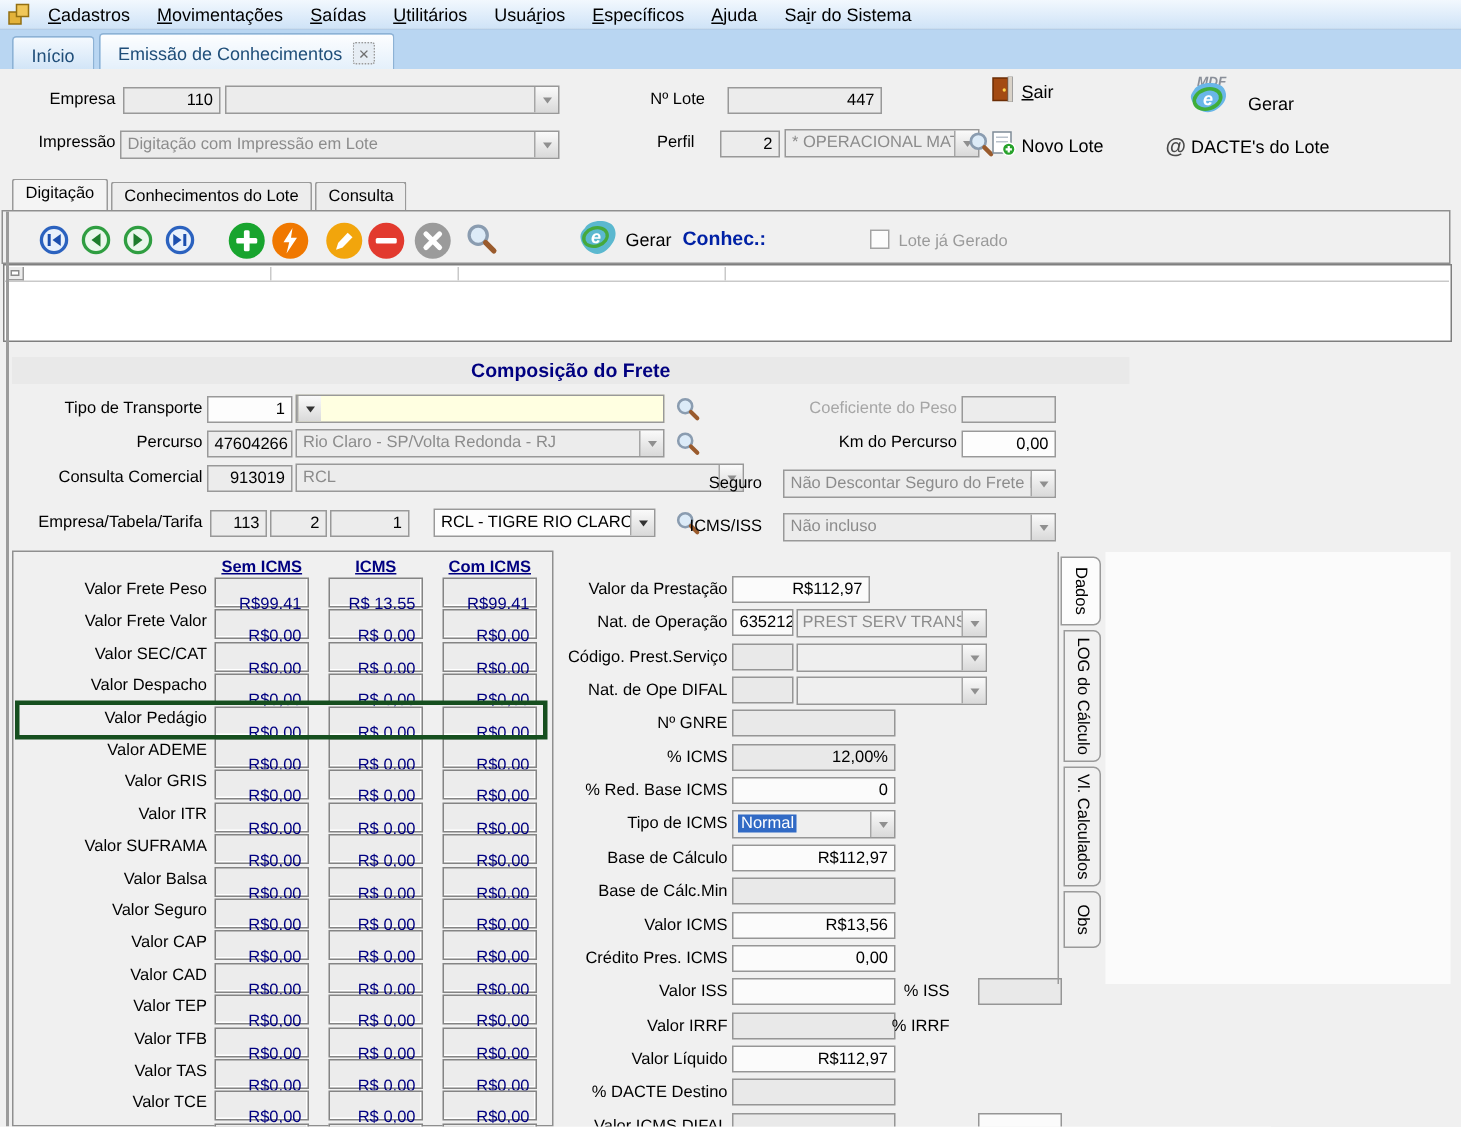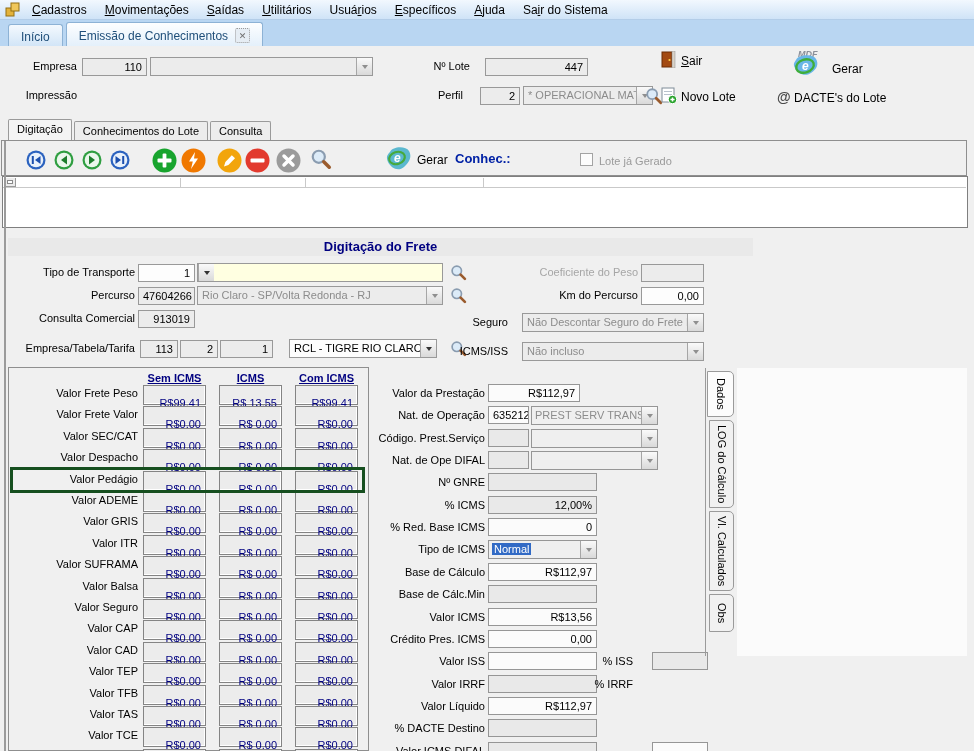--- a/index.html
+++ b/index.html
@@ -102,20 +102,26 @@
   <div class="combo disabled" style="left:150px;top:57px;width:223px">
       <span class="val"></span>
       <span class="cbtn">
         <i class="arr gray"></i>
       </span>
     </div>
   <div class="lbl" style="left:395px;top:60px;width:75px">Nº Lote</div>
   <div class="fld right" style="left:485px;top:58px;width:103px">447</div>
 
   <div class="lbl" style="left:0;top:89px;width:77px">Impressão</div>
+  <div class="combo disabled" style="left:80px;top:87px;width:293px">
+      <span class="val">Digitação com Impressão em Lote</span>
+      <span class="cbtn">
+        <i class="arr gray"></i>
+      </span>
+    </div>
   <div class="lbl" style="left:395px;top:89px;width:68px">Perfil</div>
   <div class="fld right" style="left:480px;top:87px;width:40px">2</div>
   <div class="combo disabled" style="left:523px;top:86px;width:130px">
       <span class="val">* OPERACIONAL MATRIZ</span>
       <span class="cbtn">
         <i class="arr gray"></i>
       </span>
     </div>
   <span class="tico" style="left:645px;top:87px">
     <svg width="18" height="18" viewBox="0 0 20 20">
@@ -246,21 +252,21 @@
   <div class="grid"></div>
   <div class="gcell">
       <i></i>
     </div>
   <div class="gline" style="left:3px;top:187px;width:963px;height:1px"></div>
   <div class="gline" style="left:180px;top:178px;width:1px;height:9px"></div>
   <div class="gline" style="left:305px;top:178px;width:1px;height:9px"></div>
   <div class="gline" style="left:483px;top:178px;width:1px;height:9px"></div>
 
   <div class="edge" style="left:4px;top:141px;width:2px;height:610px"></div>
-  <div class="titlestrip">Digitação do Frete</div>
+  <div class="titlestrip">Composição do Frete</div>
 
   <div class="lbl" style="left:0;top:266px;width:135px">Tipo de Transporte</div>
   <div class="fld white right" style="left:138px;top:264px;width:57px">1</div>
   <div class="combo cream" style="left:197px;top:263px;width:246px">
       <span class="cbtn">
         <i class="arr"></i>
       </span>
     </div>
   <span class="tico" style="left:450px;top:264px">
     <svg width="17" height="17" viewBox="0 0 20 20">
@@ -283,20 +289,26 @@
     <svg width="17" height="17" viewBox="0 0 20 20">
         <circle cx="8" cy="8" r="5.5" fill="#dcebf8" stroke="#8a9cb0" stroke-width="2"></circle>
         <line x1="12.5" y1="12.5" x2="17.5" y2="17.5" stroke="#9a5b2d" stroke-width="3.2" stroke-linecap="round"></line>
       </svg>
   </span>
   <div class="lbl" style="left:500px;top:289px;width:138px">Km do Percurso</div>
   <div class="fld white right" style="left:641px;top:287px;width:63px">0,00</div>
 
   <div class="lbl" style="left:0;top:312px;width:135px">Consulta Comercial</div>
   <div class="fld right" style="left:138px;top:310px;width:57px">913019</div>
+  <div class="combo disabled" style="left:197px;top:309px;width:299px">
+      <span class="val">RCL</span>
+      <span class="cbtn">
+        <i class="arr gray"></i>
+      </span>
+    </div>
   <div class="lbl" style="left:440px;top:316px;width:68px">Seguro</div>
   <div class="combo disabled" style="left:522px;top:313px;width:182px">
       <span class="val">Não Descontar Seguro do Frete P</span>
       <span class="cbtn">
         <i class="arr gray"></i>
       </span>
     </div>
 
   <div class="lbl" style="left:0;top:342px;width:135px">Empresa/Tabela/Tarifa</div>
   <div class="fld right" style="left:140px;top:340px;width:38px">113</div>

